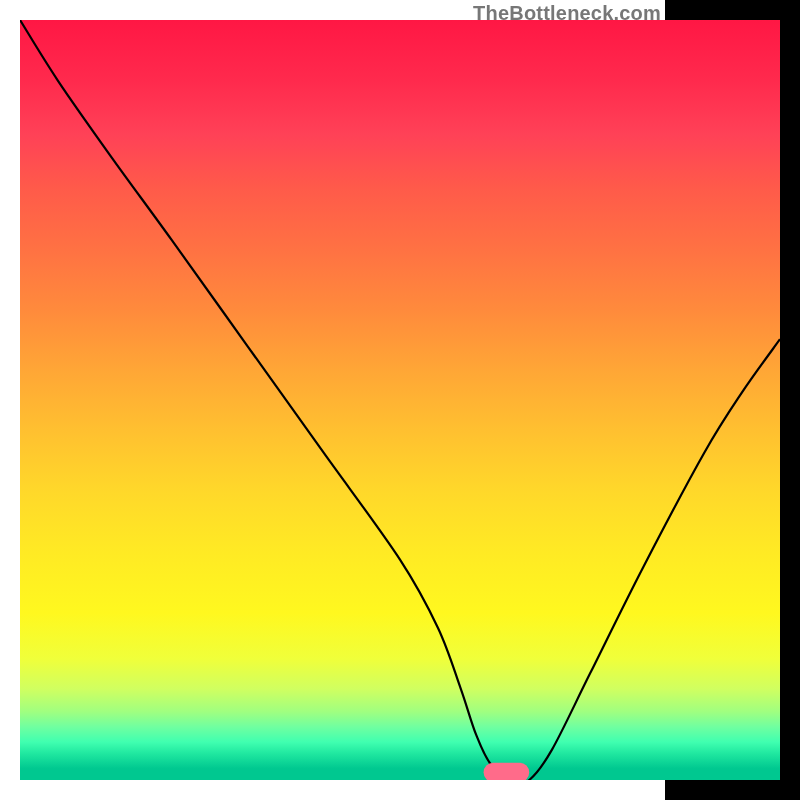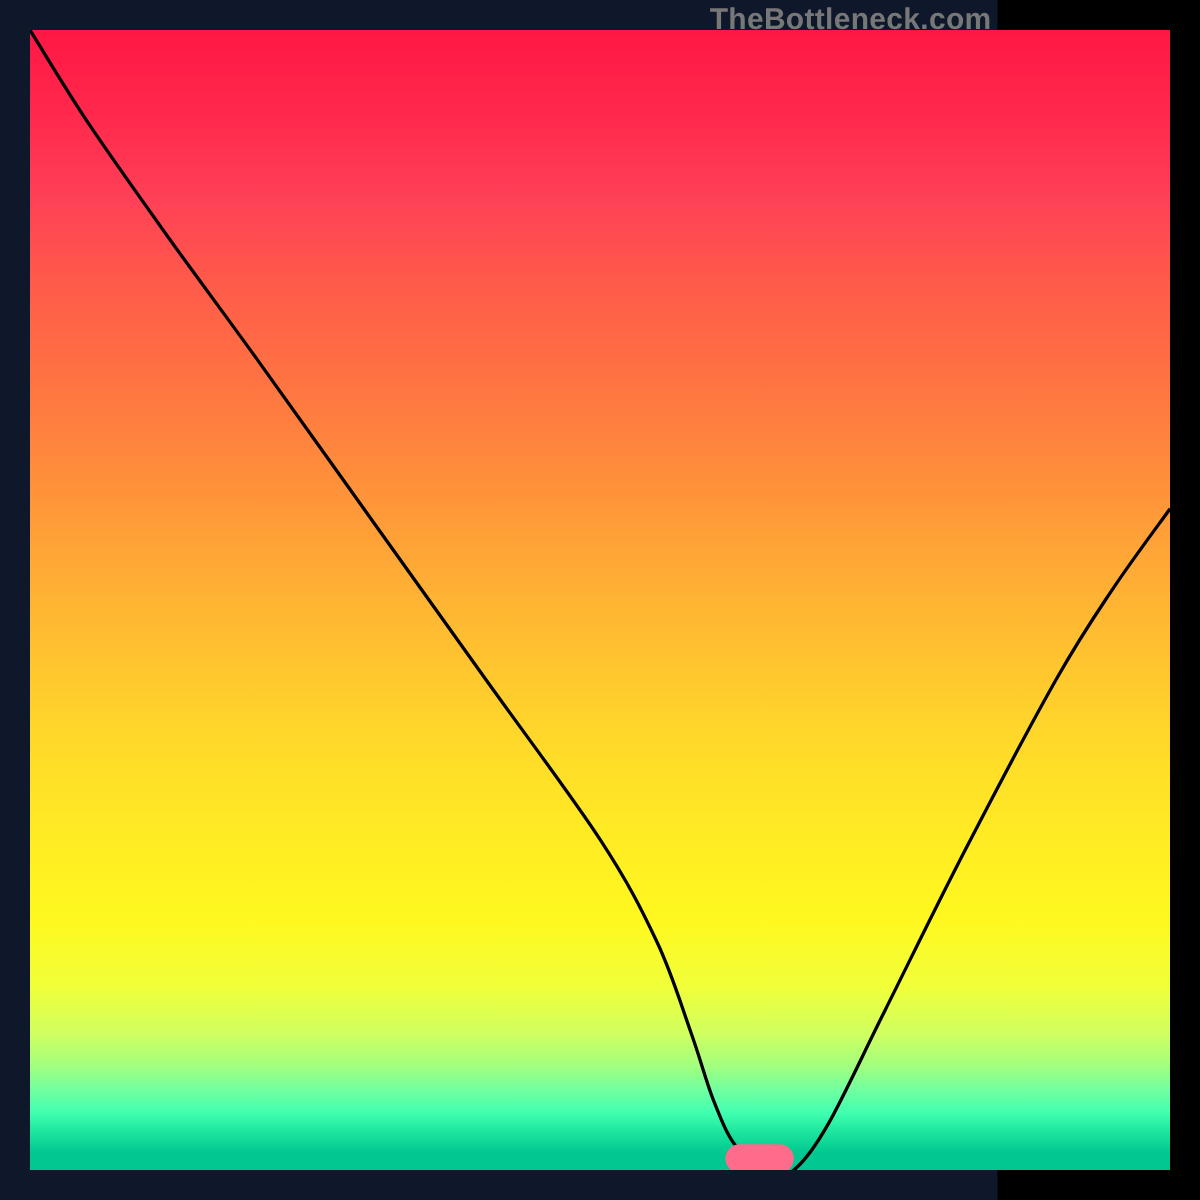--- a/index.html
+++ b/index.html
@@ -7,21 +7,21 @@
     padding: 0;
     width: 800px;
     height: 800px;
     overflow: hidden;
     background: #000;
   }
   .chart-container {
     position: relative;
     width: 665px;
     height: 800px;
-    background: #0f172a;
+    background: #ffffff;
   }
   .plot-area {
     position: absolute;
     left: 20px;
     top: 20px;
     width: 760px;
     height: 760px;
     background: linear-gradient(to bottom,
       #ff1744 0%,
       #ff2a4d 8%,

